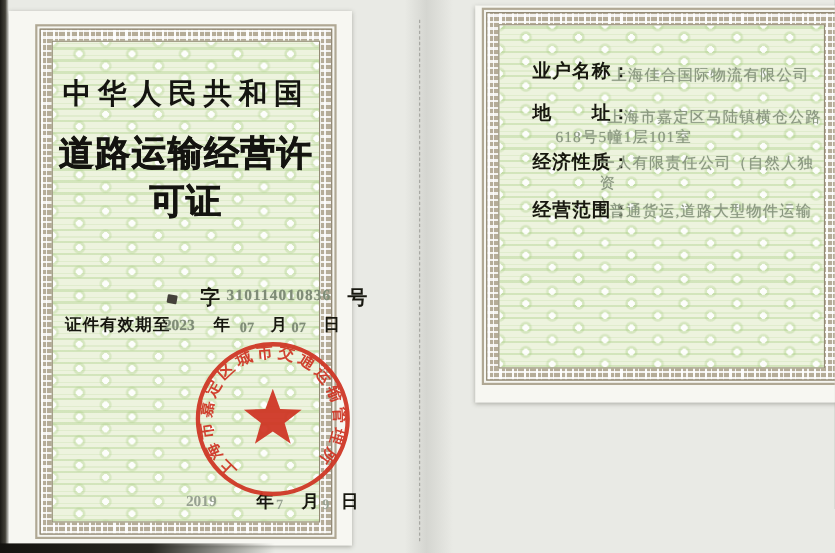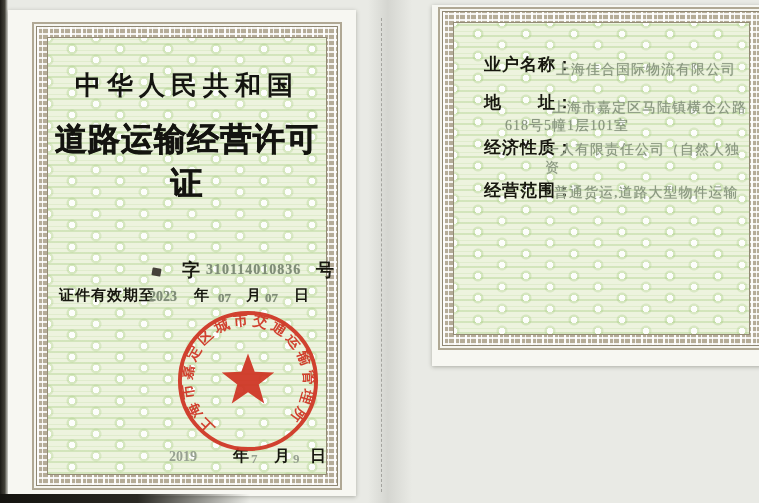--- a/index.html
+++ b/index.html
@@ -9,21 +9,21 @@
   .edge-left{position:absolute;left:0;top:0;width:8px;height:100%;
     background:linear-gradient(90deg,#1b1a16 0%,#44423a 60%,rgba(120,118,108,0) 100%);}
   .edge-bottom{position:absolute;left:0;bottom:0;width:250px;height:9px;
     background:linear-gradient(90deg,#14130f 0%,#2a2923 55%,rgba(40,40,35,0) 100%);}
   .fold-shade{position:absolute;left:368px;top:0;width:44px;height:100%;
     background:linear-gradient(90deg,rgba(0,0,0,0) 0%,rgba(90,90,85,.14) 45%,rgba(0,0,0,0) 100%);}
   .fold-line{position:absolute;left:381px;top:18px;height:474px;width:0;
     border-left:1px dashed #8d8d88;opacity:.7;}
 
   .page{position:absolute;background:#f7f7f2;box-shadow:0 1px 4px rgba(60,60,50,.35);}
-  .page-left{left:8px;top:10px;width:348px;height:486px;}
+  .page-left{left:8px;top:10px;width:312px;height:486px;}
   .page-right{left:408px;top:5px;width:347px;height:361px;margin-left:24px;}
 
   
   .frame{position:absolute;background-color:#b5ac98;border:1px solid #8f8773;
     box-shadow:0 0 0 2px #f6f6f1,0 0 0 4px #b0a894;
     background-image:
       repeating-linear-gradient(90deg,rgba(255,255,255,.95) 0 2px,rgba(255,255,255,0) 2px 5px,rgba(255,255,255,.85) 5px 6px,rgba(255,255,255,0) 6px 11px),
       repeating-linear-gradient(0deg,rgba(255,255,255,.85) 0 2px,rgba(255,255,255,0) 2px 6px);}
   .page-left .frame{left:28px;top:16px;right:18px;bottom:10px;}
   .page-right .frame{left:10px;top:6px;right:18px;bottom:20px;}

